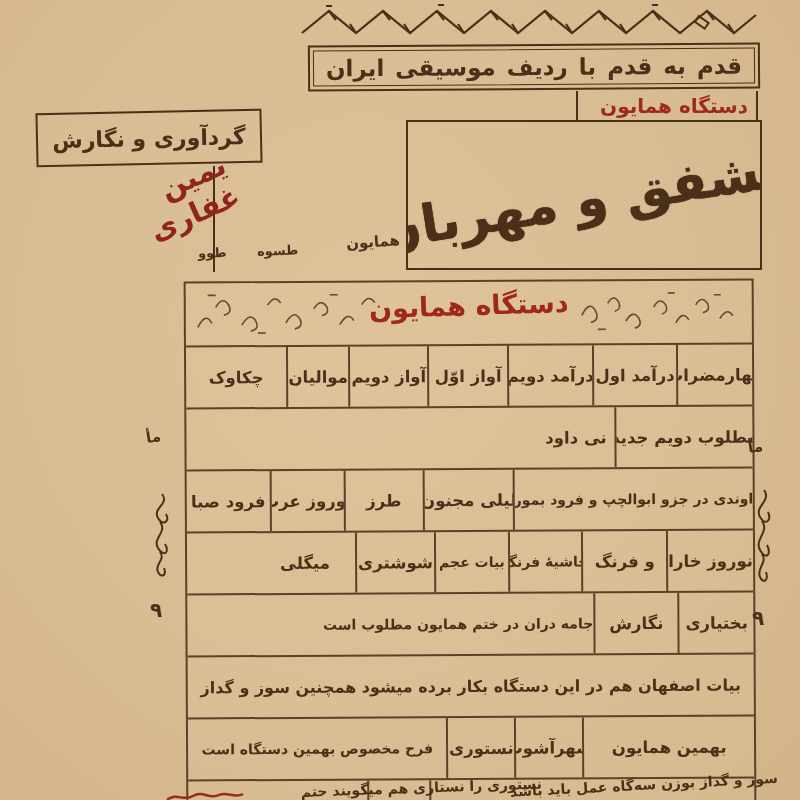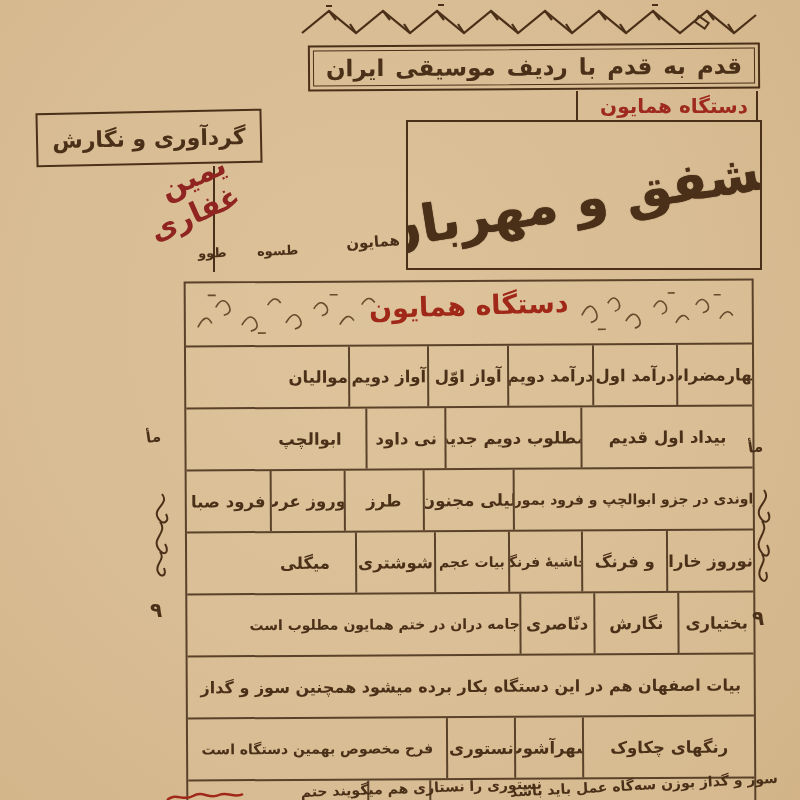--- a/index.html
+++ b/index.html
@@ -165,27 +165,26 @@
       <div class="ttitle">دستگاه همایون</div>
     </div>
 
     <div class="trow">
       <div class="cell" style="flex-basis:13%">چهارمضراب</div>
       <div class="cell" style="flex-basis:15%">درآمد اول</div>
       <div class="cell" style="flex-basis:15%">درآمد دویم</div>
       <div class="cell" style="flex-basis:14%">آواز اوّل</div>
       <div class="cell" style="flex-basis:14%">آواز دویم</div>
       <div class="cell" style="flex-basis:11%">موالیان</div>
-    </div>
-
-    <div class="trow">
-      <div class="cell" style="flex-basis:30%">بیداد اول قدیم</div>
+      <div class="cell" style="flex-basis:18%">چکاوک</div>
+    </div>
+
+    <div class="trow">
       <div class="cell" style="flex-basis:24%">مطلوب دویم جدید</div>
       <div class="cell" style="flex-basis:14%">نی داود</div>
-      <div class="cell" style="flex-basis:20%">ابوالچپ</div>
     </div>
 
     <div class="trow">
       <div class="cell small" style="flex-basis:42%">راوندی در جزو ابوالچپ و فرود بمورد</div>
       <div class="cell" style="flex-basis:16%">لیلی مجنون</div>
       <div class="cell" style="flex-basis:14%">طرز</div>
       <div class="cell" style="flex-basis:13%">نوروز عرب</div>
       <div class="cell" style="flex-basis:15%">فرود صبا</div>
     </div>
 
@@ -194,30 +193,29 @@
       <div class="cell" style="flex-basis:15%">و فرنگ</div>
       <div class="cell small" style="flex-basis:13%">حاشیهٔ فرنگ</div>
       <div class="cell small" style="flex-basis:13%">بیات عجم</div>
       <div class="cell" style="flex-basis:14%">شوشتری</div>
       <div class="cell" style="flex-basis:18%">میگلی</div>
     </div>
 
     <div class="trow">
       <div class="cell" style="flex-basis:13%">بختیاری</div>
       <div class="cell" style="flex-basis:15%">نگارش</div>
-      <div class="cell" style="flex-basis:13%">دنّاصری</div>
       <div class="cell small" style="flex-basis:48%">جامه دران در ختم همایون مطلوب است</div>
     </div>
 
     <div class="trow">
       <div class="cell note" style="flex-basis:100%">بیات اصفهان هم در این دستگاه بکار برده میشود همچنین سوز و گداز</div>
     </div>
 
     <div class="trow">
-      <div class="cell" style="flex-basis:30%">رنگهای چکاوک</div>
+      <div class="cell" style="flex-basis:30%">بهمین همایون</div>
       <div class="cell" style="flex-basis:12%">شهرآشوب</div>
       <div class="cell" style="flex-basis:12%">نستوری</div>
       <div class="cell small" style="flex-basis:46%">فرح مخصوص بهمین دستگاه است</div>
     </div>
 
     <div class="trow stub">
       <div class="cell" style="flex-basis:57%"></div>
       <div class="cell" style="flex-basis:11%"></div>
       <div class="cell" style="flex-basis:32%"></div>
     </div>

